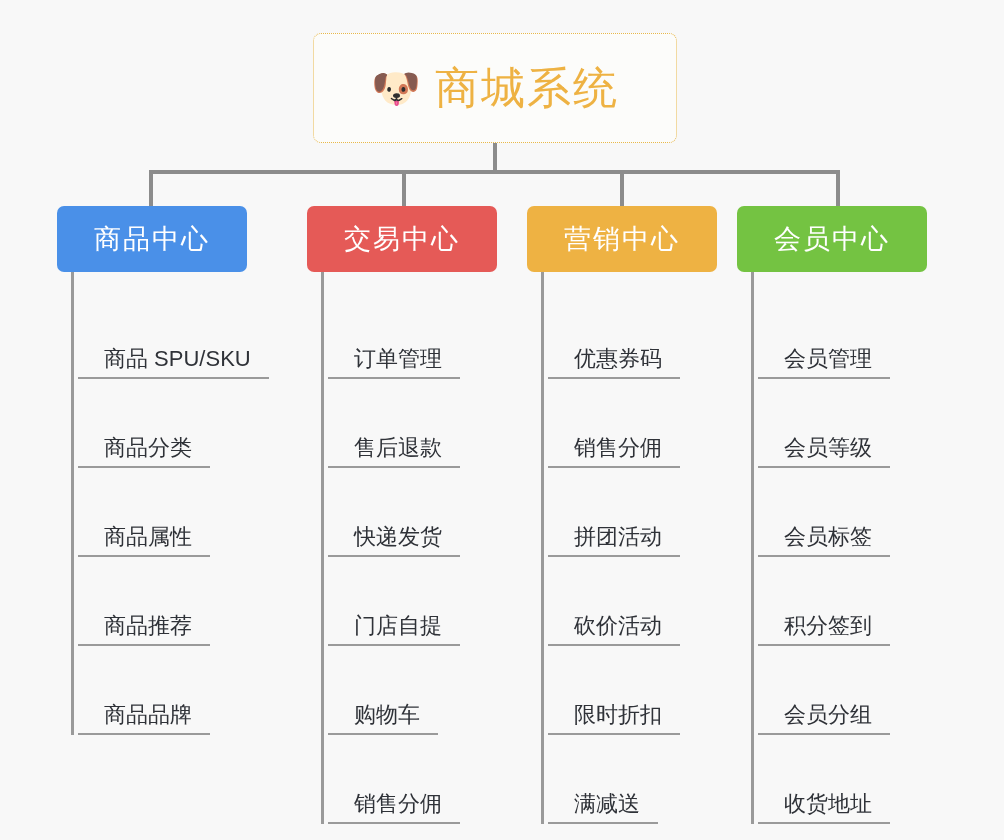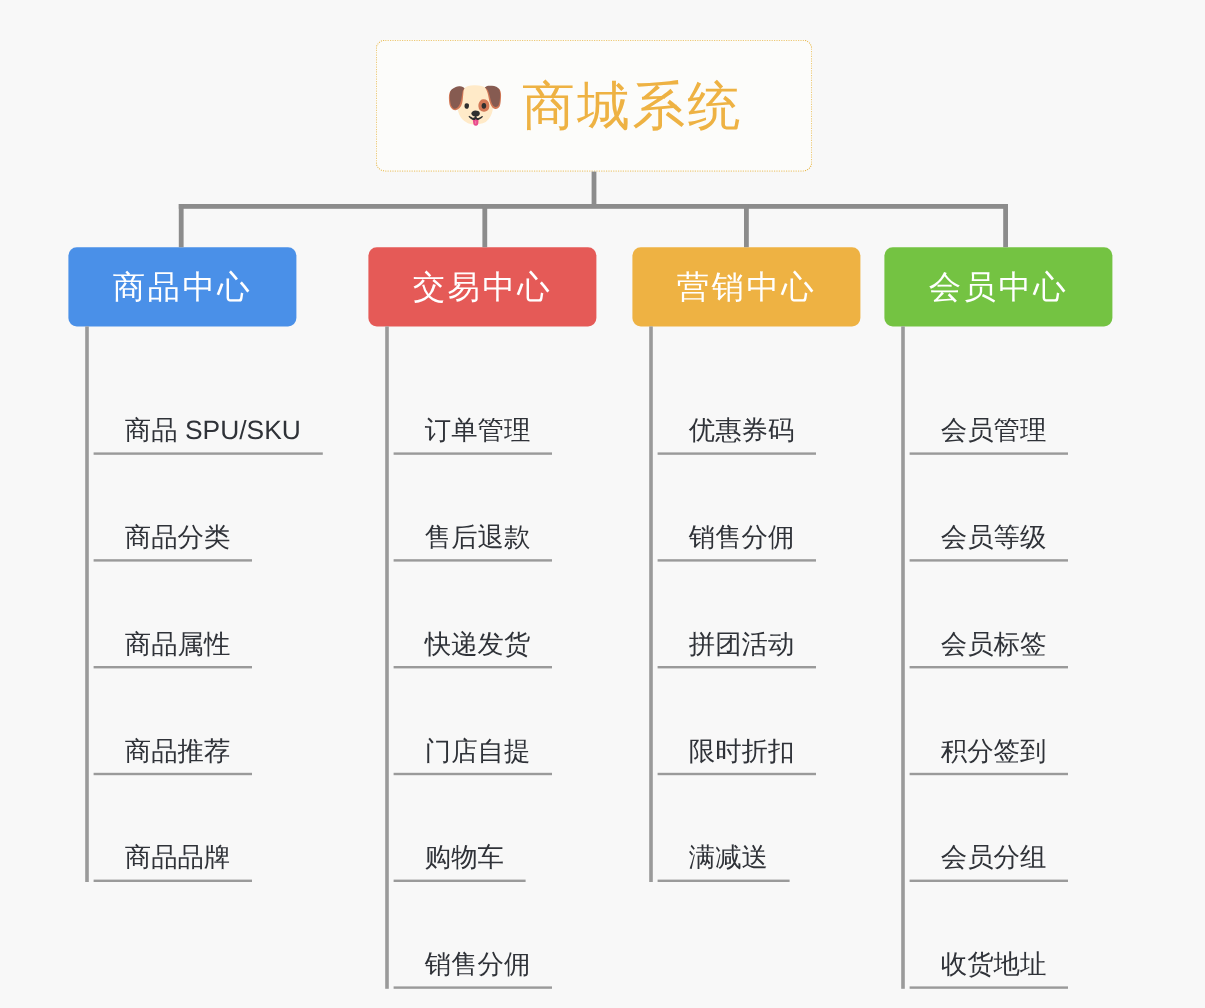--- a/index.html
+++ b/index.html
@@ -189,20 +189,23 @@
           <div class="leaf">
             <span class="leaf-label">优惠券码</span>
           </div>
           <div class="leaf">
             <span class="leaf-label">销售分佣</span>
           </div>
           <div class="leaf">
             <span class="leaf-label">拼团活动</span>
           </div>
           <div class="leaf">
+            <span class="leaf-label">砍价活动</span>
+          </div>
+          <div class="leaf">
             <span class="leaf-label">限时折扣</span>
           </div>
           <div class="leaf">
             <span class="leaf-label">满减送</span>
           </div>
         </div>
       </div>
       <div class="branch" style="left: 737px; width: 190px;">
         <div class="branch-head" style="background: rgb(116, 195, 66);">
           <span>会员中心</span>

